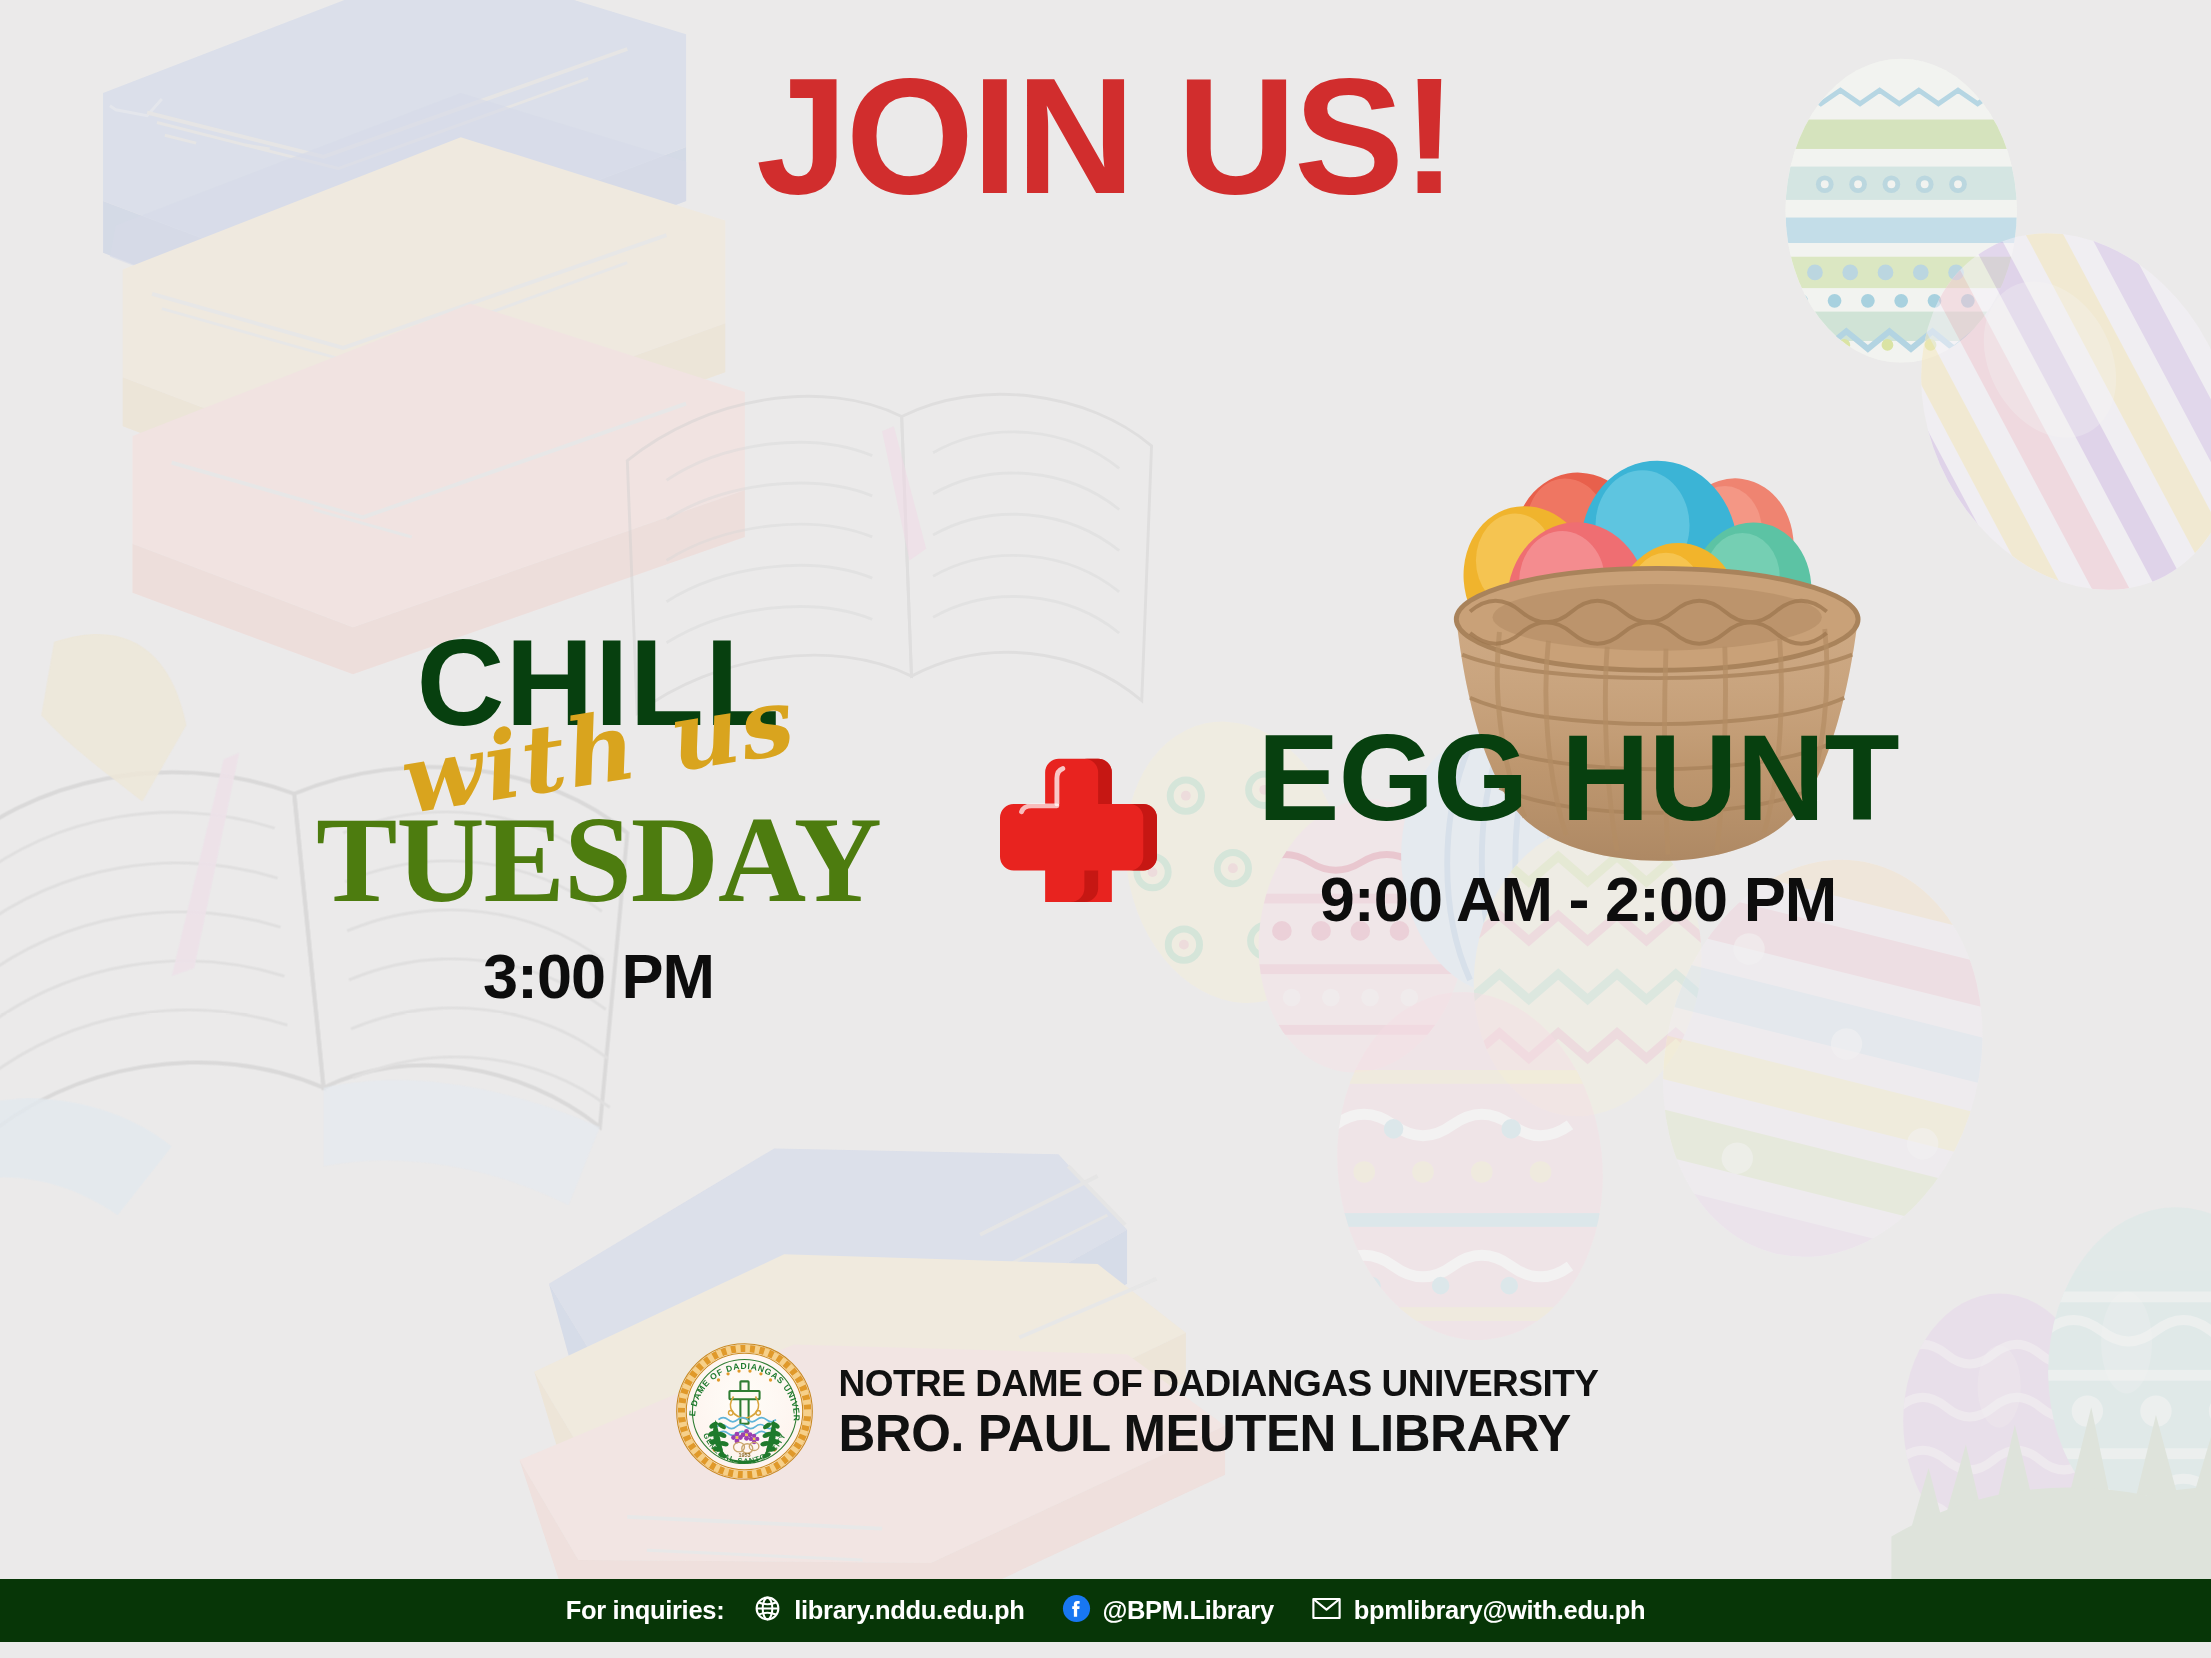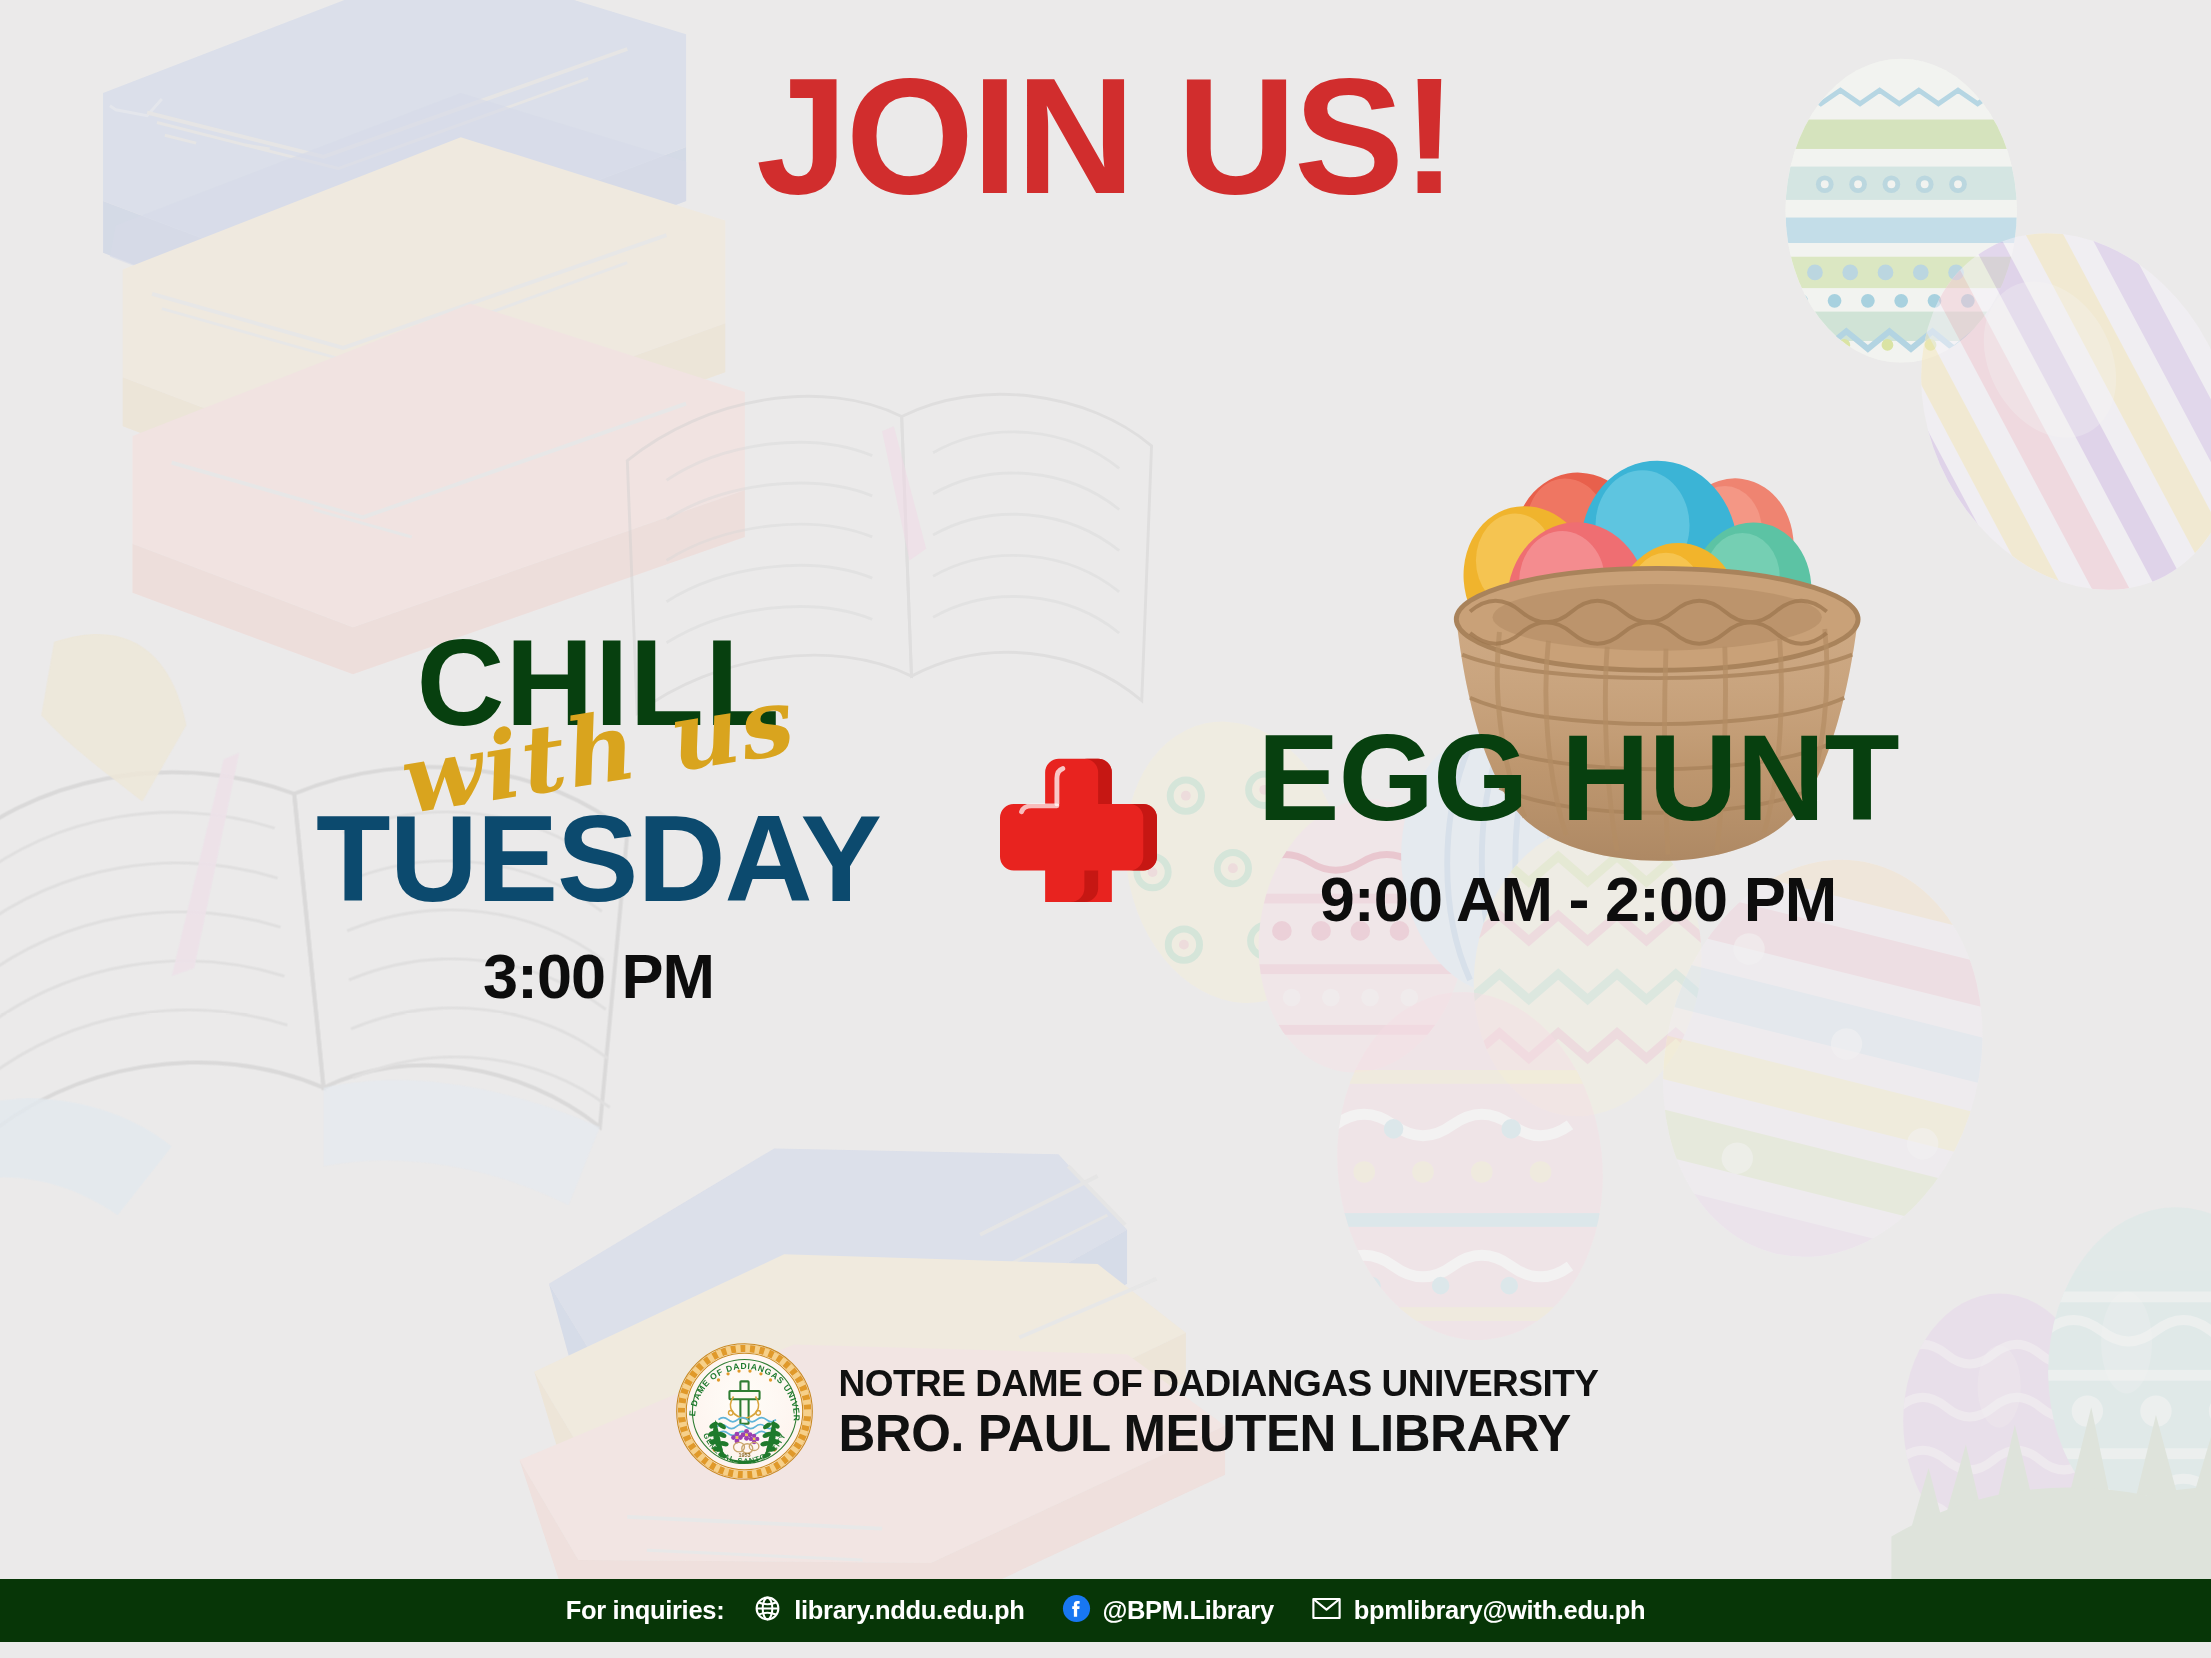--- a/index.html
+++ b/index.html
@@ -63,22 +63,22 @@
     font-weight:bold;
     font-size:94px;
     color:#d9a41e;
     transform:rotate(-9deg);
     line-height:1;
     letter-spacing:2px;
     pointer-events:none;
   }
   .tuesday{
     margin-top:63px;
-    font-size:122px;font-weight:bold;color:#0c4a6e;
-    line-height:0.95;letter-spacing:-1px;
+    font-size:122px;font-weight:bold;color:#4d7c0f;
+    line-height:0.95;letter-spacing:-1px;font-family:Liberation Serif, serif;
   }
   .time-left{
     margin-top:21.6px;
     font-size:63px;font-weight:bold;color:#0d0d0d;
     letter-spacing:-1px;
   }
 
   
   .plus-wrap{
     position:absolute;left:1000px;top:745px;

